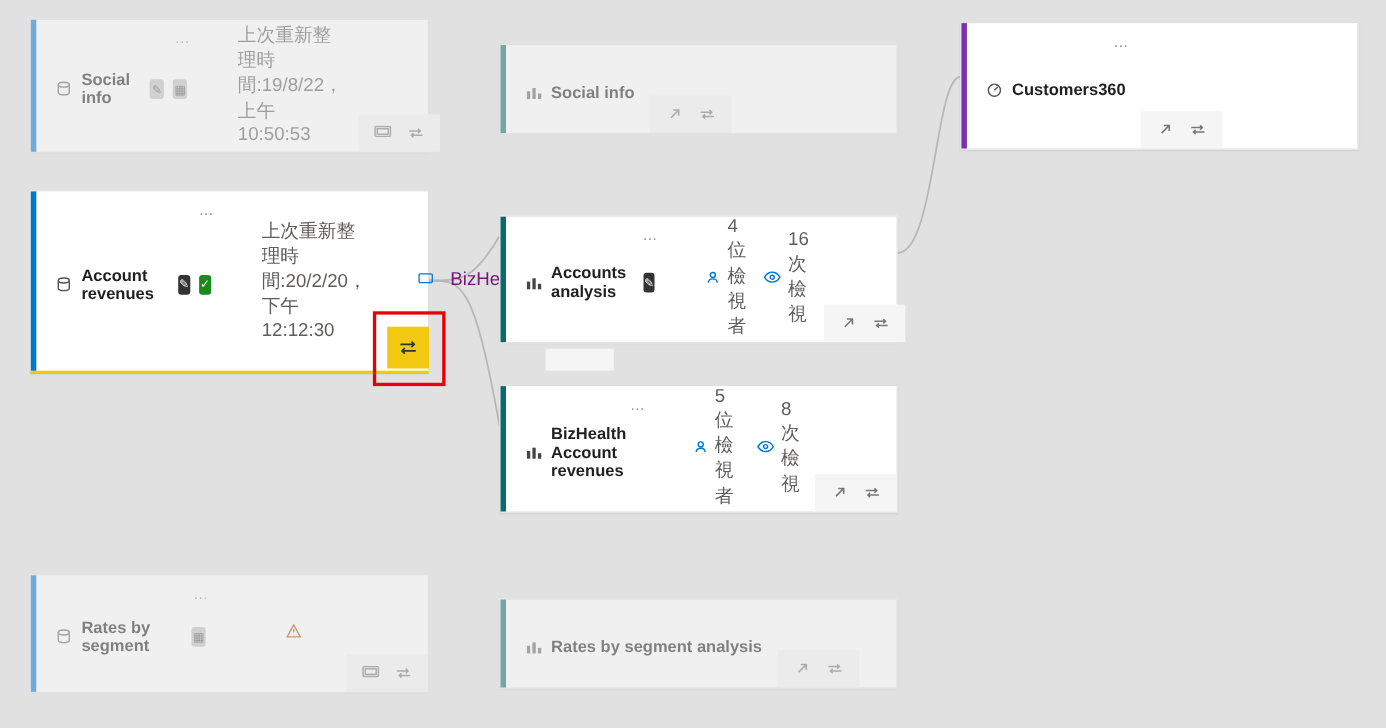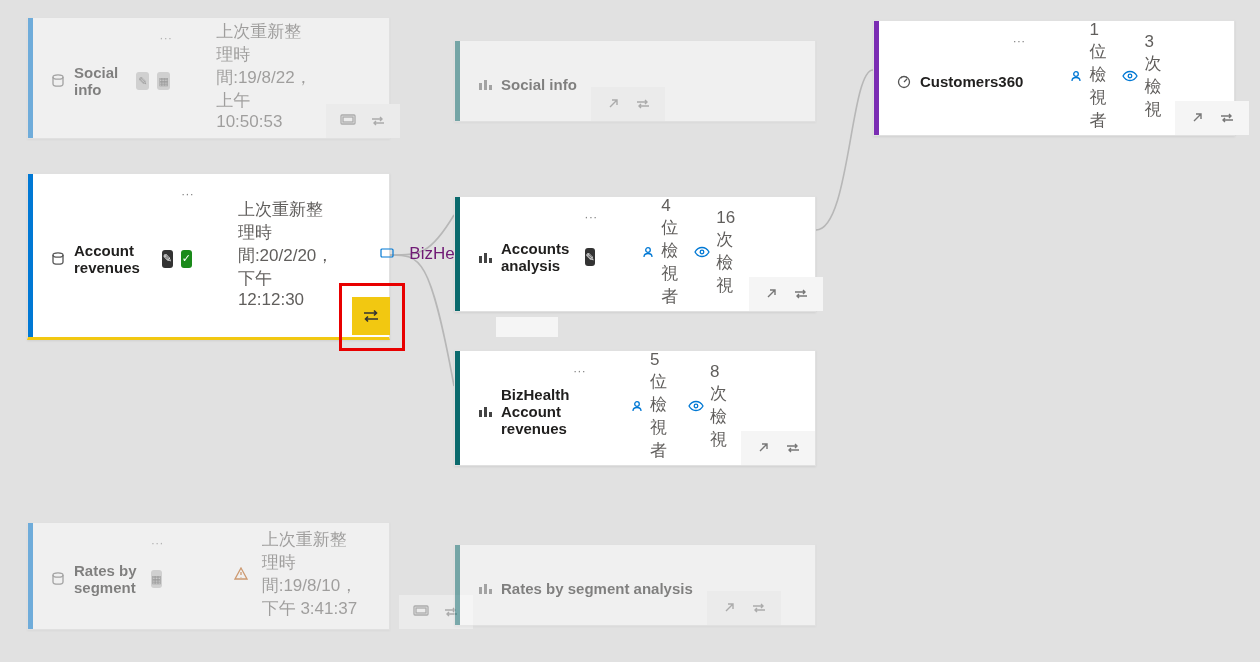--- a/index.html
+++ b/index.html
@@ -196,21 +196,20 @@
     <span class="badge gray">▦</span>
     <span class="more-icon">···</span>
   </div>
   <div class="subrow">
     <span class="ic">
         <svg width="14" height="14" viewBox="0 0 14 14" fill="none" stroke="#bb5504" stroke-width="1.3">
           <path d="M7 1 L13 12 H1 Z"></path>
           <path d="M7 5v3M7 10v.5"></path>
         </svg>
       </span>
-    <span>上次重新整理時間:19/8/10，下午 3:41:37</span>
   </div>
   <div class="footer">
     <span class="fi">
         <svg width="16" height="14" viewBox="0 0 16 14" fill="none" stroke="#777" stroke-width="1.3">
           <rect x="1" y="1" width="14" height="9" rx="1"></rect>
           <rect x="3" y="3" width="10" height="5"></rect>
         </svg>
       </span>
     <span class="fi">
         <svg width="16" height="14" viewBox="0 0 16 14" fill="none" stroke="#777" stroke-width="1.4">
@@ -378,40 +377,20 @@
     <span class="ic">
         <svg width="16" height="16" viewBox="0 0 16 16" fill="none" stroke="#555" stroke-width="1.3">
           <circle cx="8" cy="9" r="5.5"></circle>
           <path d="M8 9 L11 6"></path>
           <path d="M5 4l1 1M11 4l-1 1"></path>
         </svg>
       </span>
     <span class="card-title">Customers360</span>
     <span class="more-icon">···</span>
   </div>
-  <div class="subrow">
-    <span class="stat">
-        <span class="ic">
-          <svg width="14" height="14" viewBox="0 0 14 14" fill="none" stroke="#0078d4" stroke-width="1.3">
-            <circle cx="7" cy="5" r="2.3"></circle>
-            <path d="M3 12c0-2.2 1.8-3.5 4-3.5s4 1.3 4 3.5"></path>
-          </svg>
-        </span>
-        <span>1 位檢視者</span>
-      </span>
-    <span class="stat">
-        <span class="ic">
-          <svg width="16" height="12" viewBox="0 0 16 12" fill="none" stroke="#0078d4" stroke-width="1.3">
-            <path d="M1 6s2.5-4.5 7-4.5S15 6 15 6s-2.5 4.5-7 4.5S1 6 1 6z"></path>
-            <circle cx="8" cy="6" r="1.8"></circle>
-          </svg>
-        </span>
-        <span>3 次檢視</span>
-      </span>
-  </div>
   <div class="footer">
     <span class="fi">
         <svg width="14" height="14" viewBox="0 0 14 14" fill="none" stroke="#777" stroke-width="1.4">
           <path d="M4 10 L11 3 M6 3h5v5"></path>
         </svg>
       </span>
     <span class="fi">
         <svg width="16" height="14" viewBox="0 0 16 14" fill="none" stroke="#777" stroke-width="1.4">
           <path d="M2 5h10M10 3l2 2-2 2"></path>
           <path d="M14 9H4M6 11l-2-2 2-2"></path>

